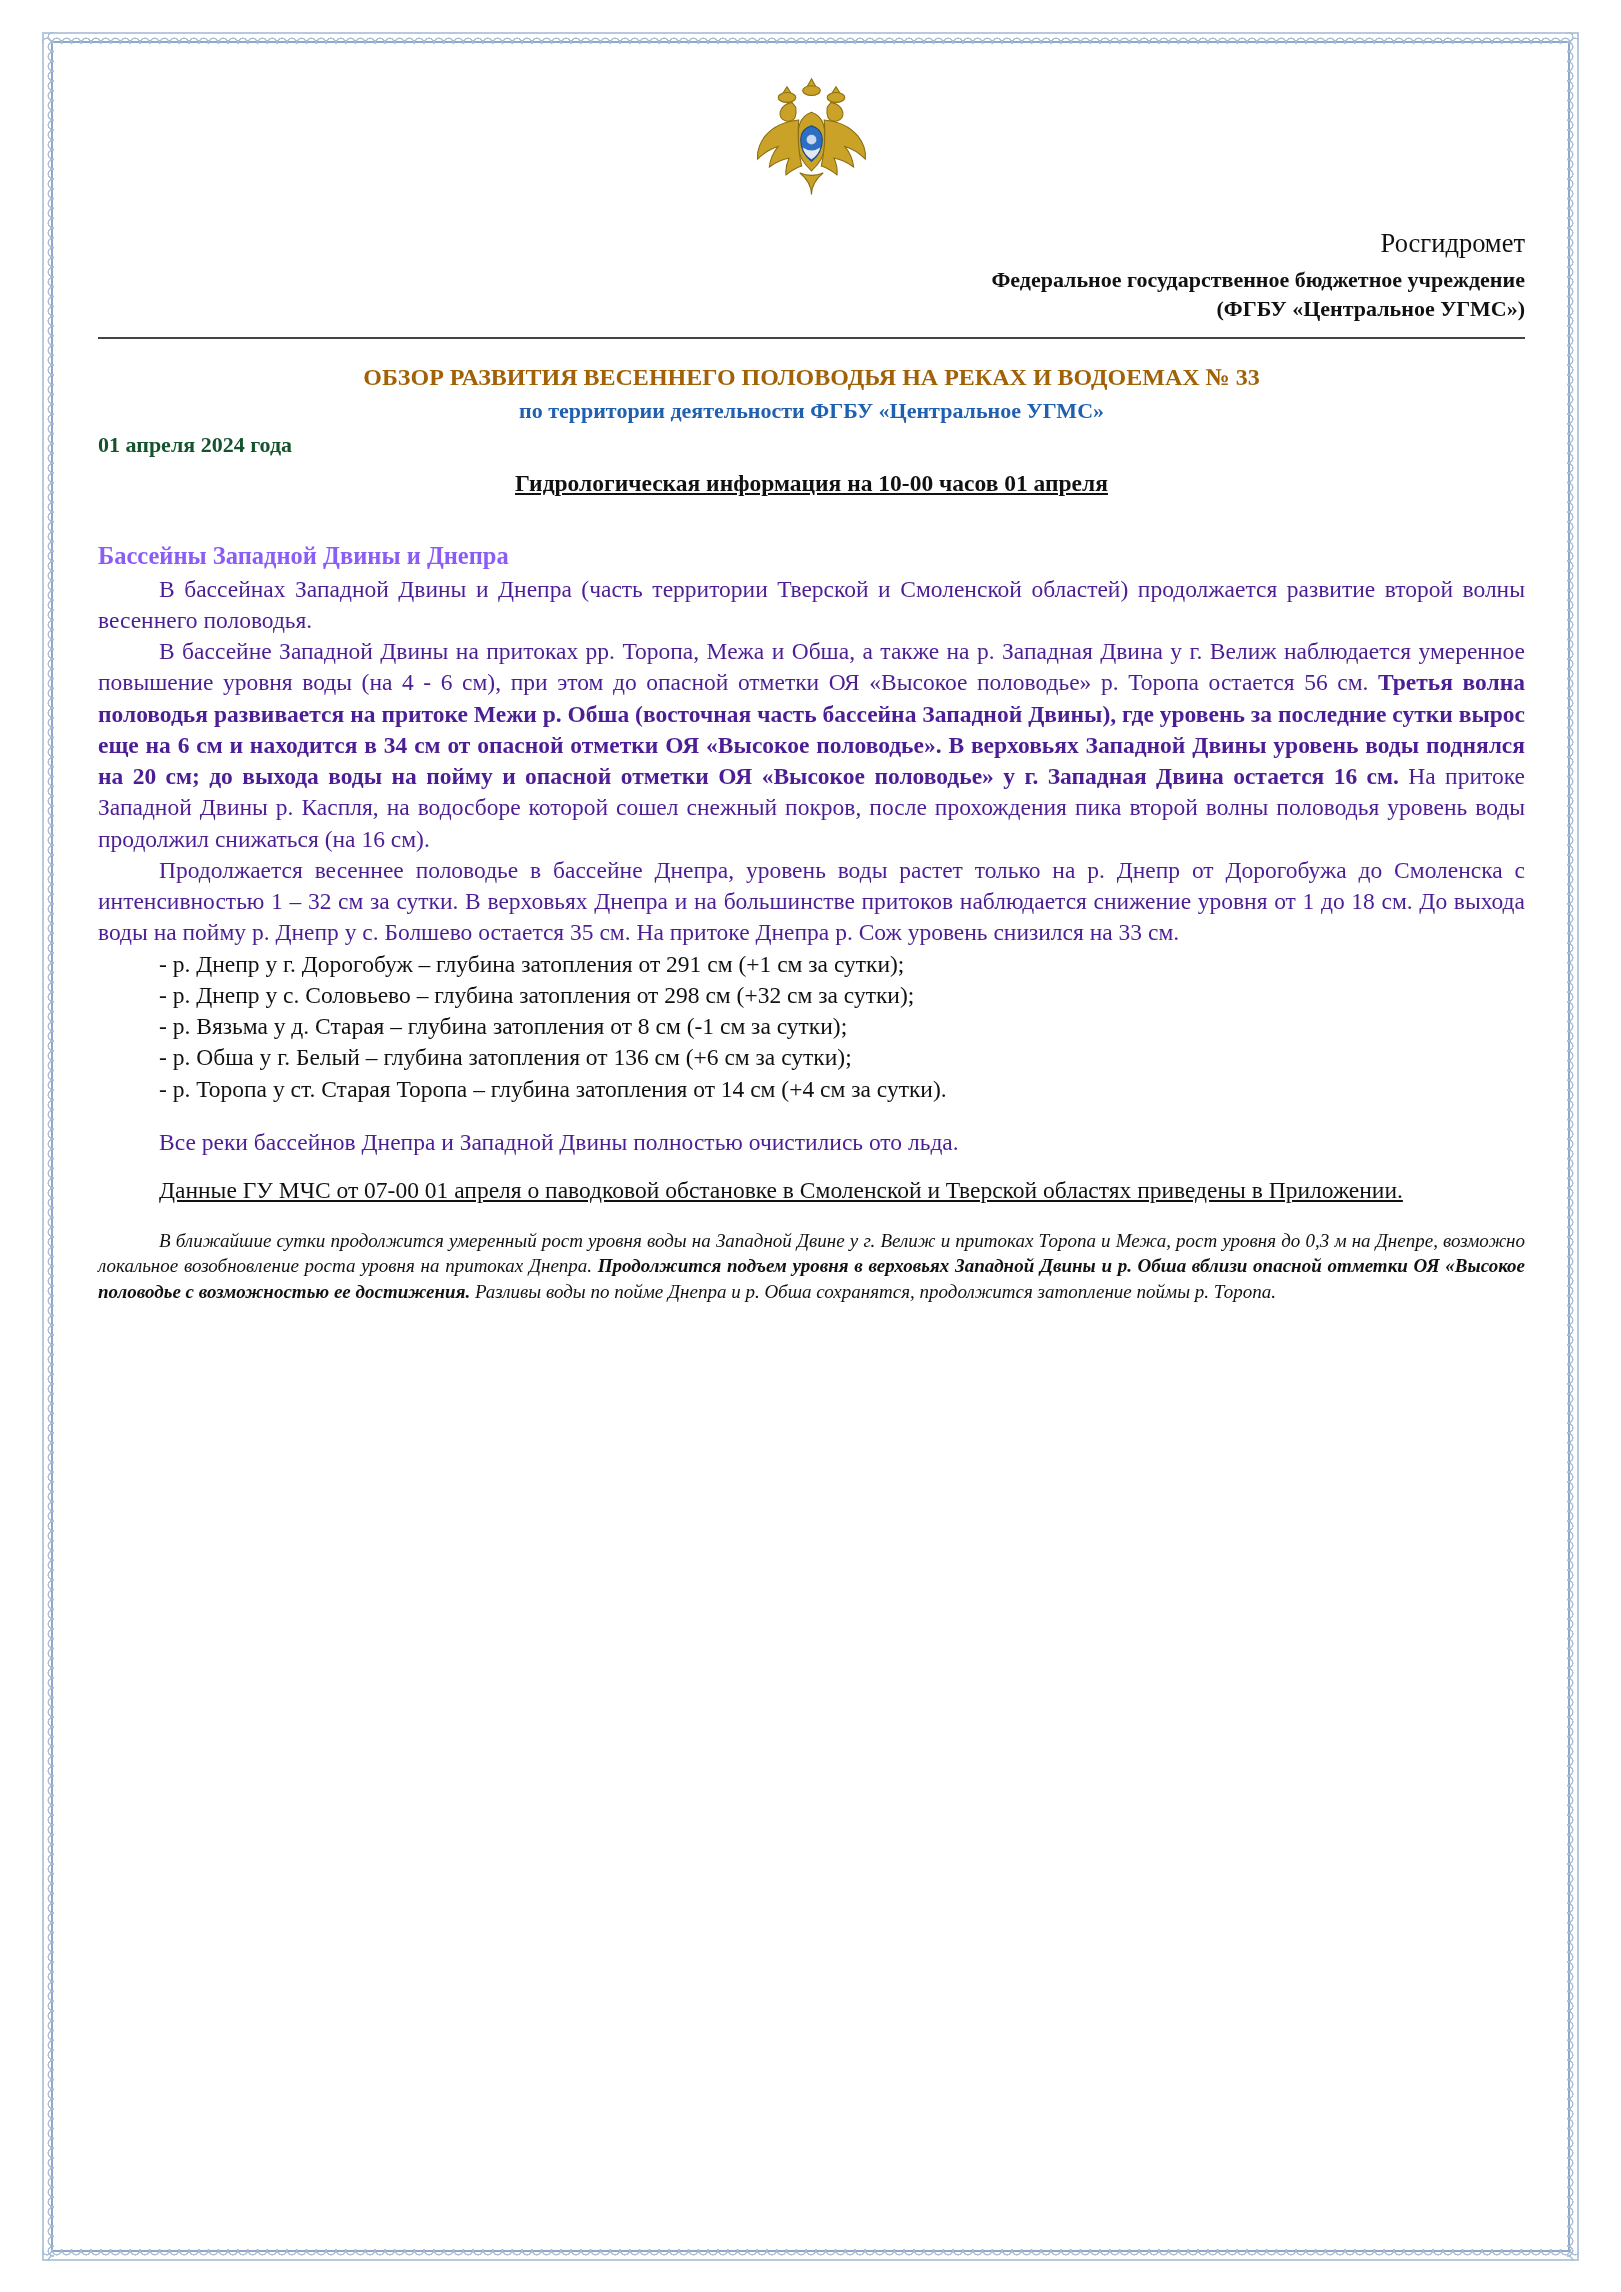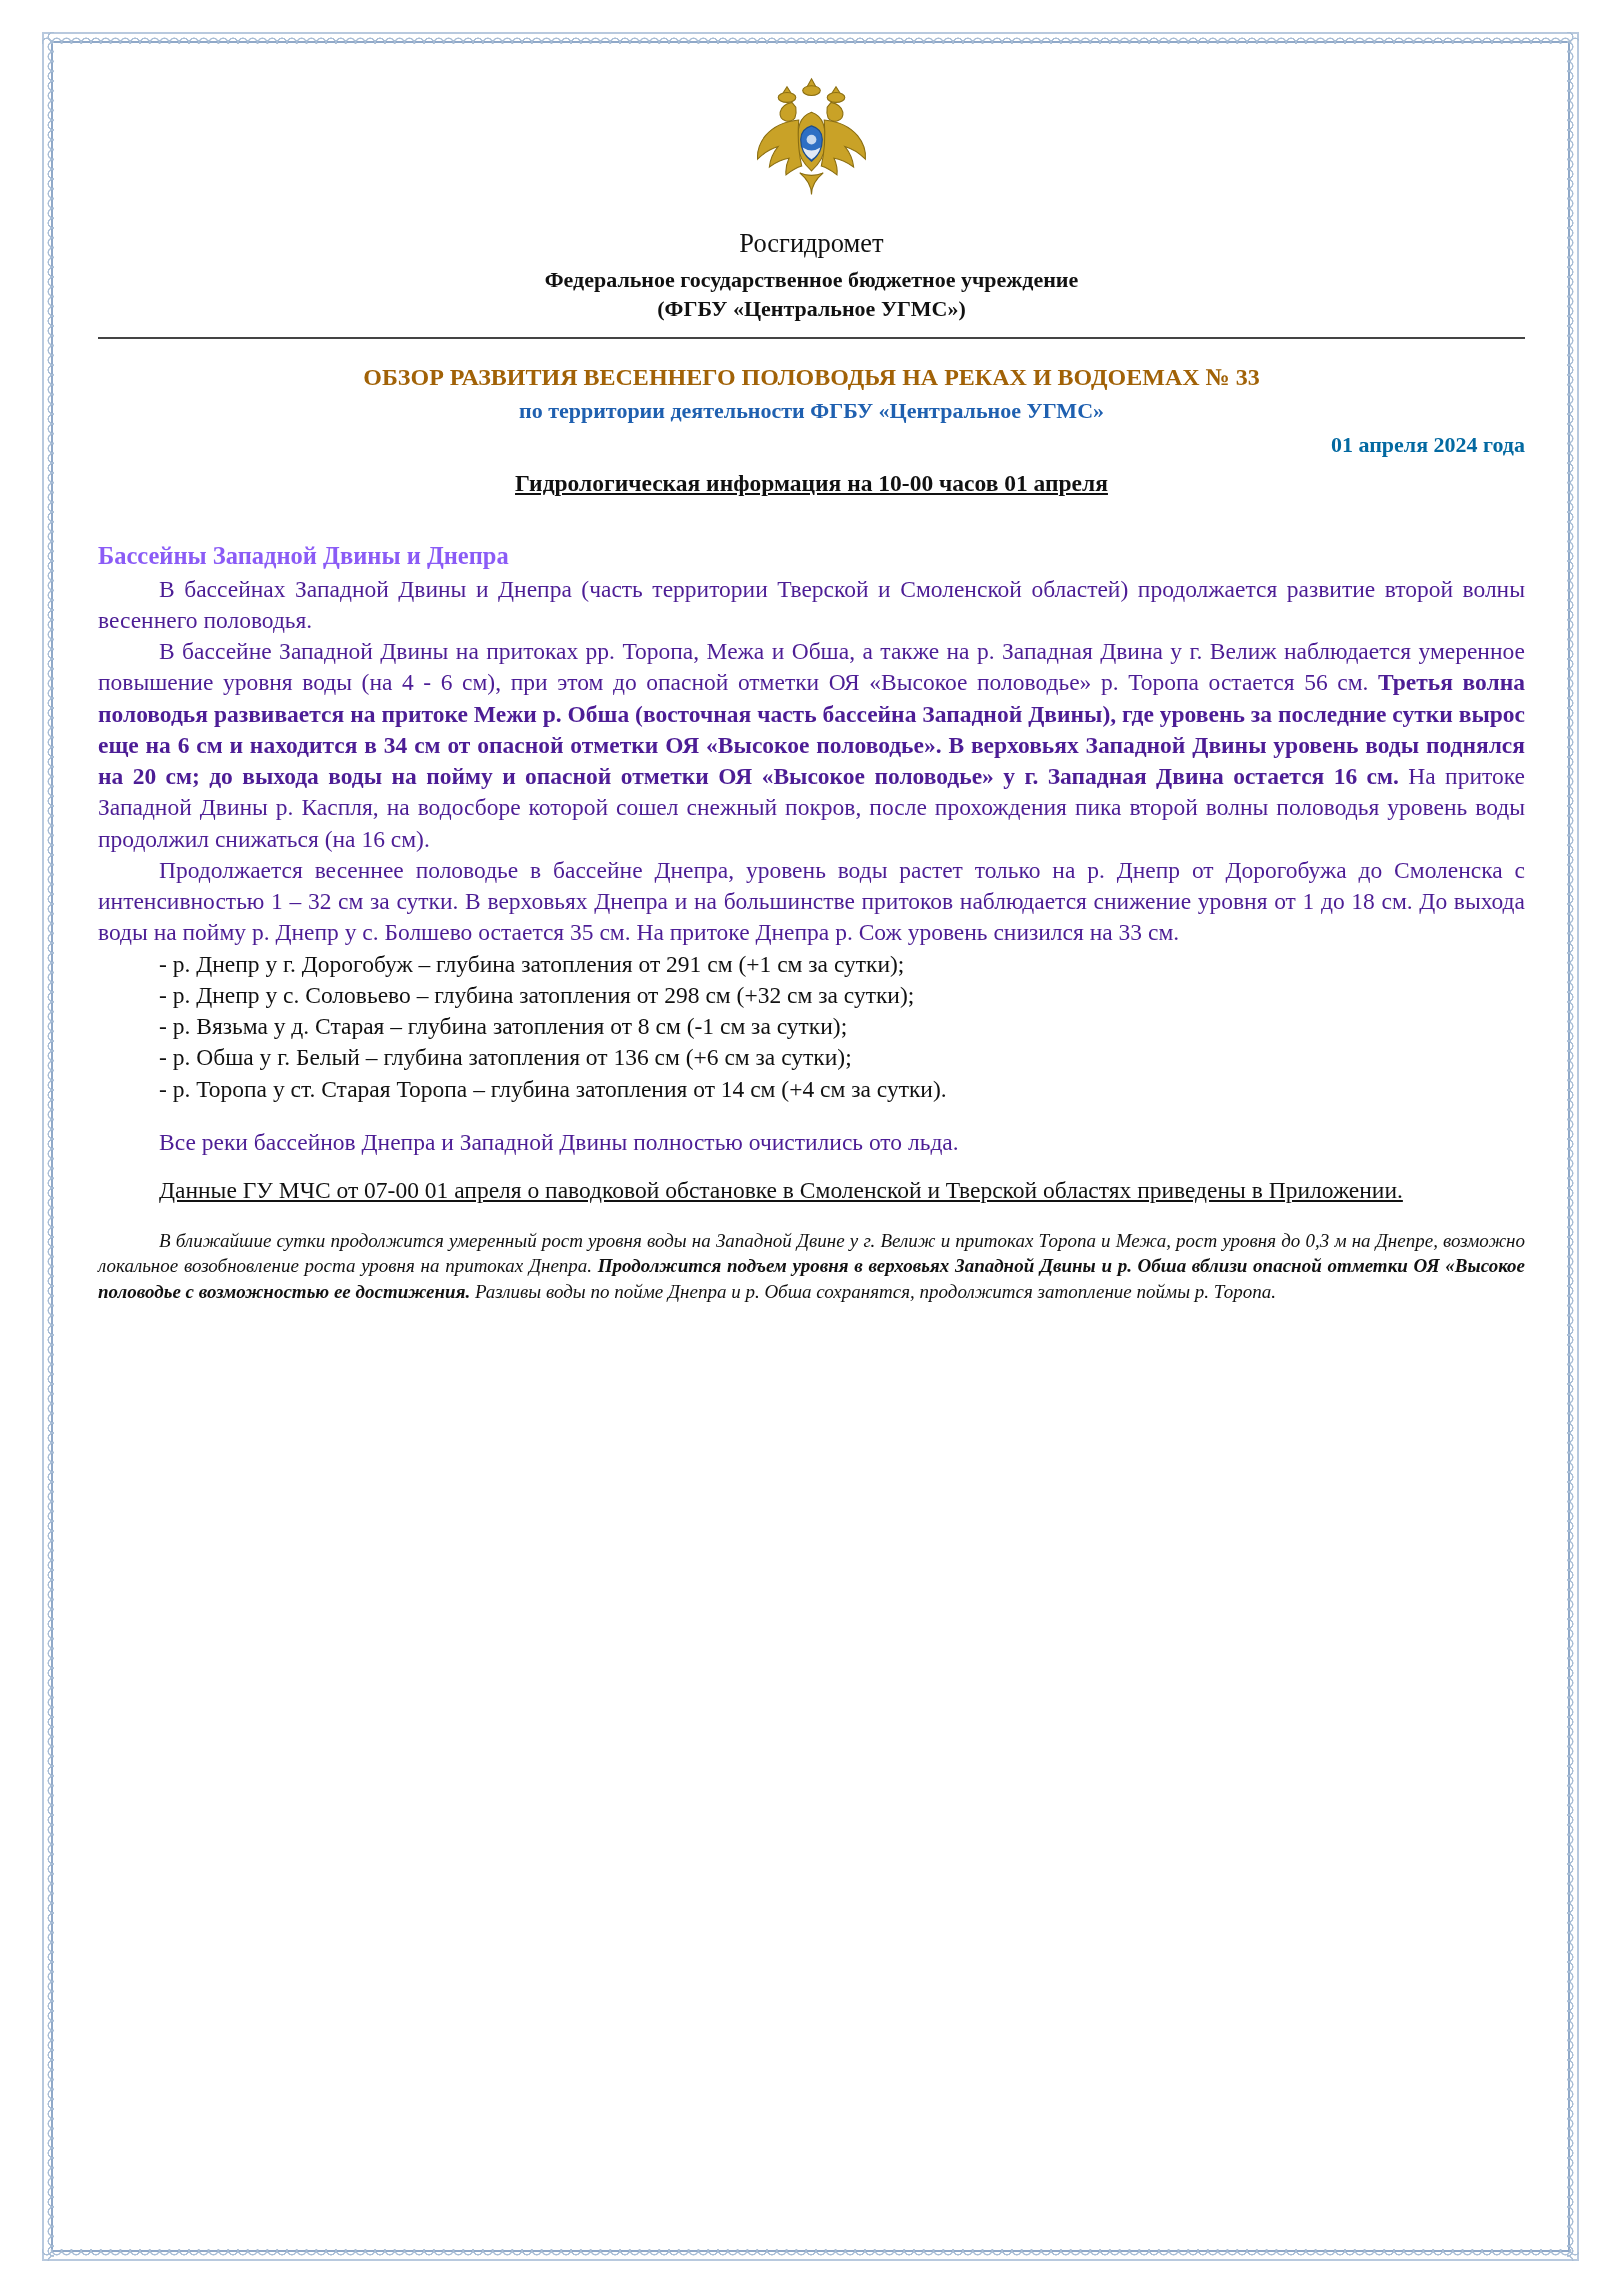--- a/index.html
+++ b/index.html
@@ -66,21 +66,21 @@
     top: 71px;
     width: 1427px;
   }
 
   .emblem {
     text-align: center;
     margin-bottom: 5.9px;
   }
   .emblem svg { display: inline-block; }
 
-  .org-block { text-align: center; }
+  .org-block { text-align: right; }
   .org-name {
     font-size: 26.5px;
     margin: 2px 0 5.9px 0;
     color: #111;
   }
   .org-line {
     font-size: 22px;
     font-weight: bold;
     line-height: 1.32;
     color: #111;
@@ -100,22 +100,22 @@
     line-height: 1.45;
   }
   .title-sub {
     text-align: center;
     color: #1f60b0;
     font-weight: bold;
     font-size: 22px;
     line-height: 1.45;
   }
   .title-date {
-    text-align: right;
-    color: #0369a1;
+    text-align: left;
+    color: #14532d;
     font-weight: bold;
     font-size: 22px;
     line-height: 1.6;
   }
   .title-hydro {
     text-align: center;
     font-weight: bold;
     font-size: 23.5px;
     text-decoration: underline;
     margin-top: 7.8px;

